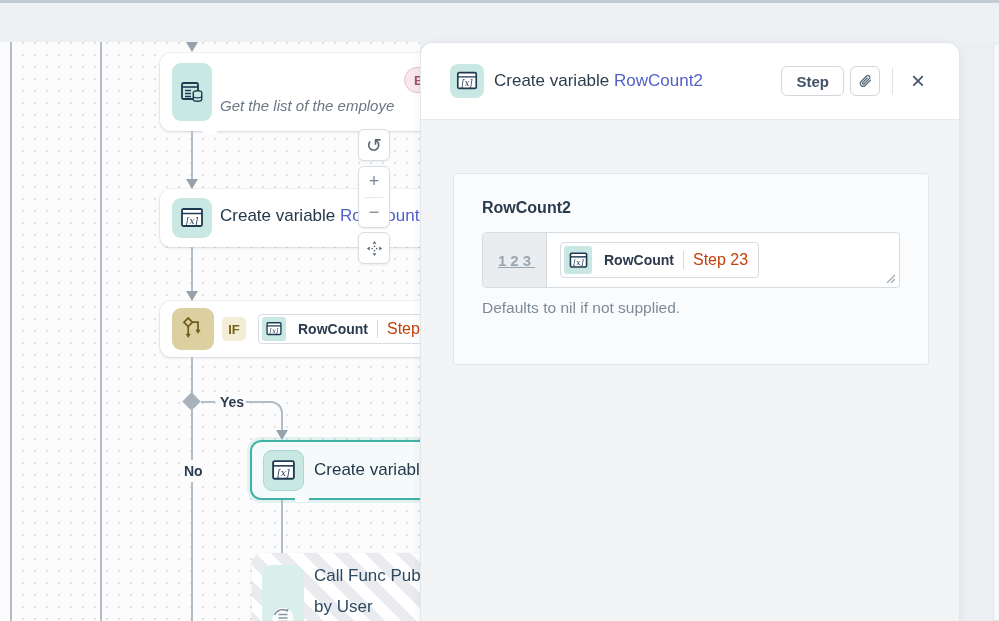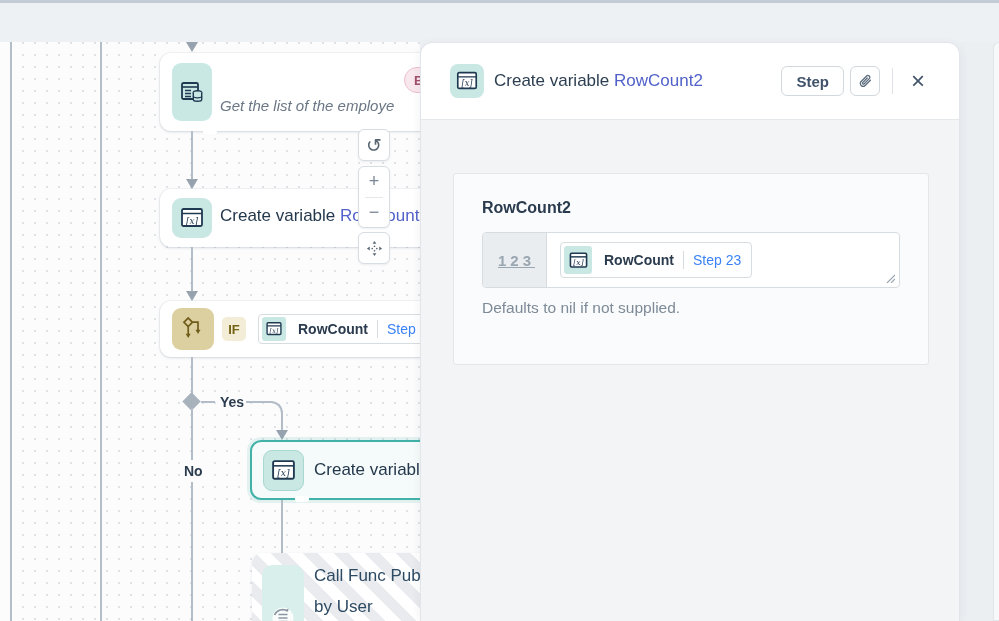--- a/index.html
+++ b/index.html
@@ -47,21 +47,21 @@
 
   .if-icon { background:#ddd0a0; }
   .if-badge { position:absolute; width:24px; height:24px; background:#f3edd7; border-radius:5px;
     color:#756315; font-size:13px; font-weight:bold; display:flex; align-items:center; justify-content:center; }
 
   .token { position:absolute; display:flex; align-items:center; background:#fff;
     border:1px solid #d7dce1; border-radius:4px; white-space:nowrap; }
   .token .t-icon { background:#c9e8e4; border-radius:3px; display:flex; align-items:center; justify-content:center; margin:3px; }
   .token .t-name { font-size:14px; font-weight:bold; color:#2b3b4e; margin:0 9px; }
   .token .t-div { width:1px; height:18px; background:#d7dce1; }
-  .token .t-step { font-size:14px; color:#3b82f6; margin:0 10px 0 9px; }
+  .token .t-step { font-size:16px; color:#c2410c; margin:0 10px 0 9px; }
 
   .sel-card { background:#f5fbfa; border:2px solid #41b2a8; box-shadow:0 0 0 3px rgba(77,182,172,.14); }
 
   .striped-card { position:absolute; border-radius:11px; overflow:hidden;
     background:repeating-linear-gradient(45deg, #ffffff 0 11px, #e9ebee 11px 22px);
     box-shadow:0 1px 3px rgba(35,56,76,.10); }
   .cf-icon { position:absolute; left:10px; top:12px; width:42px; height:110px; background:#d9efec;
     border-radius:10px; display:flex; align-items:flex-start; justify-content:center; padding-top:38px; }
   .cf-line { position:absolute; left:62px; font-size:17px; color:#2d4a63; white-space:nowrap; }
 

